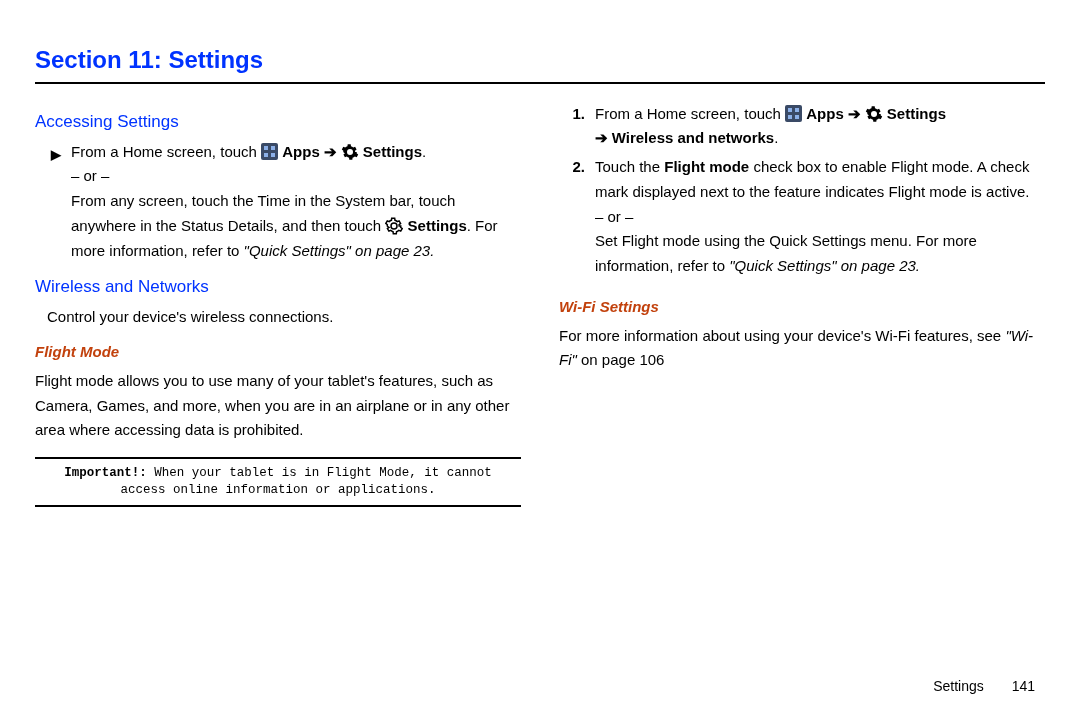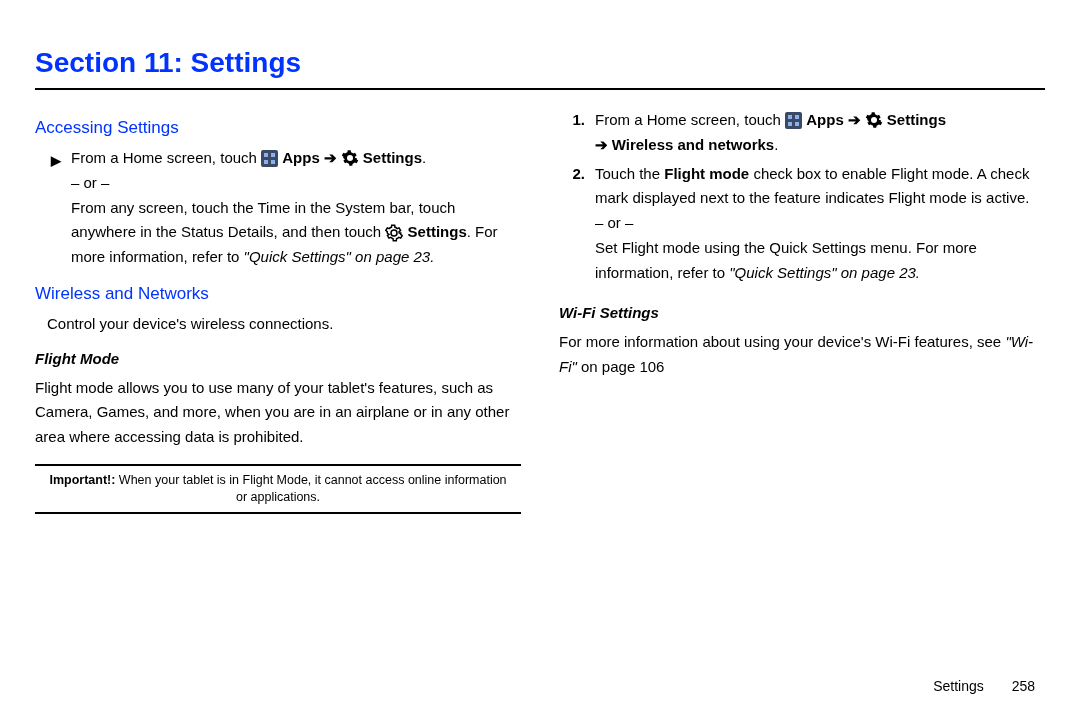--- a/index.html
+++ b/index.html
@@ -8,21 +8,21 @@
     width: 1080px;
     height: 720px;
     box-sizing: border-box;
     font-family: Arial, Helvetica, sans-serif;
     font-size: 15px;
     color: #000;
     line-height: 1.65;
     background: #fff;
   }
   h1.section-title {
-    font-size: 28px;
+    font-size: 24px;
     font-weight: bold;
     color: #0033ff;
     margin: 0 0 2px 0;
   }
   hr.thick {
     border: none;
     border-top: 2px solid #000;
     margin: 0 0 14px 0;
   }
   .columns {
@@ -35,21 +35,21 @@
   h2.sub-heading {
     font-size: 17px;
     font-weight: normal;
     color: #0033ff;
     margin: 10px 0 4px 0;
   }
   h3.sub-sub-heading {
     font-size: 15px;
     font-weight: bold;
     font-style: italic;
-    color: #000000;
+    color: #c2410c;
     margin: 10px 0 4px 0;
   }
   p { margin: 2px 0; }
   .step-row { display:flex; gap:10px; margin-top:4px; }
   .marker { flex: 0 0 26px; font-weight:bold; text-align:right; }
   .step-body { flex:1; }
   .play-marker { font-size:13px; padding-top:4px; }
   .bold { font-weight: bold; }
   .italic { font-style: italic; }
   .arrow { font-weight: bold; }
@@ -76,20 +76,21 @@
   }
   .icon-gear svg { width:18px;height:18px; display:block; }
   .important-box {
     border-top: 2px solid #000;
     border-bottom: 2px solid #000;
     padding: 6px 8px;
     margin-top: 14px;
     font-size: 12.5px;
     line-height:1.35;
     text-align:center;
+    font-family:Liberation Mono, monospace;
   }
   .footer {
     position:absolute;
     bottom:22px; right:45px;
     font-size:14px;
   }
   .footer .pg { margin-left:24px; }
 </style>
 </head>
 <body>
@@ -173,14 +174,14 @@
 
     <h3 class="sub-sub-heading" style="margin-top:16px">Wi-Fi Settings</h3>
     <p>
       <span>For more information about using your device's Wi-Fi features, see </span><span class="italic">"Wi-Fi" </span><span>on page 106</span>
     </p>
   </div>
 </div>
 
 <div class="footer">
   <span>Settings</span>
-  <span class="pg">258</span>
+  <span class="pg">141</span>
 </div>
 
 </body></html>

